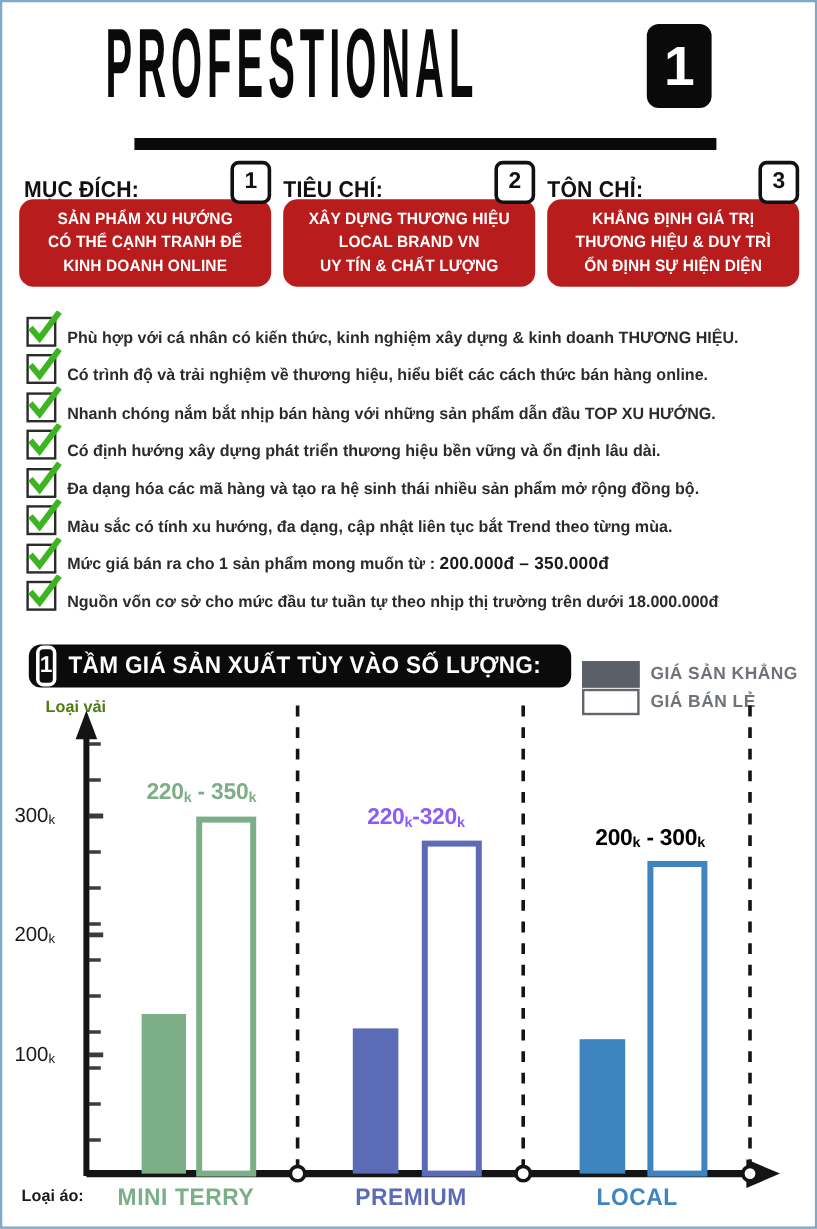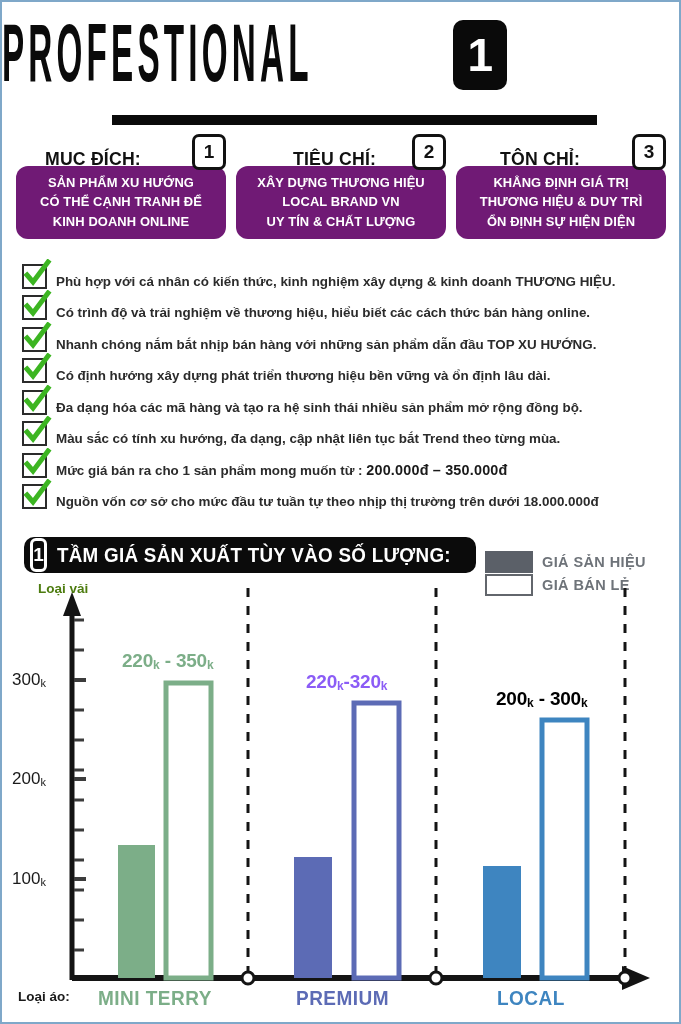--- a/index.html
+++ b/index.html
@@ -8,54 +8,54 @@
     background:#ffffff;
     font-family:"Liberation Sans",sans-serif;
     overflow:hidden;
     position:relative;
     box-sizing:border-box;
     border:2px solid #7fa8c9;
   }
   .page{position:relative;width:677px;height:1020px;overflow:hidden;background:#fff;}
 
   
-  .logo-wrap{position:absolute;left:0;top:18px;width:677px;text-align:left;}
+  .logo-wrap{position:absolute;left:0;top:18px;width:677px;text-align:center;}
   .logo-row{display:inline-flex;align-items:flex-end;justify-content:center;}
   .logo-text{
     font-family:"Liberation Sans Narrow","Liberation Sans",sans-serif;
     font-weight:700;font-size:64px;line-height:0.95;
     letter-spacing:8px;color:#0a0a0a;
     transform:scaleX(0.52) scaleY(1.28);transform-origin:left bottom;
     white-space:nowrap;
   }
   .logo-badge{
     display:inline-flex;align-items:center;justify-content:center;
     width:54px;height:70px;background:#0a0a0a;color:#fff;
     border-radius:10px;font-weight:700;font-size:46px;
     margin-left:-146px;margin-bottom:2px;
     font-family:"Liberation Sans",sans-serif;
   }
   .logo-rule{position:absolute;left:110px;top:113px;width:485px;height:10px;background:#0a0a0a;}
 
   
   .headblocks{position:absolute;left:14px;top:136px;width:650px;display:flex;justify-content:space-between;}
   .hb{position:relative;width:210px;}
-  .hb-title-row{display:flex;align-items:flex-end;justify-content:flex-end;gap:6px;height:32px;}
+  .hb-title-row{display:flex;align-items:flex-end;justify-content:space-between;gap:20px;height:32px;}
   .hb-title{
     font-weight:700;font-size:19px;color:#111;letter-spacing:.2px;
     transform:scaleX(0.93);transform-origin:left bottom;white-space:nowrap;
   }
   .hb-num{
     width:28px;height:30px;border:3px solid #111;border-radius:7px;
     display:flex;align-items:center;justify-content:center;
     font-weight:700;font-size:19px;color:#111;background:#fff;
     position:relative;z-index:3;
   }
   .hb-body{
-    margin-top:-4px;background:#701a75;color:#fff;border-radius:12px;
+    margin-top:-4px;background:#b91c1c;color:#fff;border-radius:12px;
     padding:7px 6px 8px;text-align:center;position:relative;z-index:2;
     font-weight:700;font-size:13.6px;line-height:1.42;letter-spacing:.1px;
   }
   .hb-body div{transform:scaleX(0.95);transform-origin:center;white-space:nowrap;}
   .hb1 .hb-title-row{padding-left:4px;}
   .hb1 .hb-num{margin-left:38px;}
   .hb2 .hb-num{margin-left:24px;}
   .hb3 .hb-num{margin-left:40px;}
 
   
@@ -240,21 +240,21 @@
   </div>
 
   <div class="chart-title-bar">
     <span class="ctb-num">1</span>
     <span class="ctb-text">TẦM GIÁ SẢN XUẤT TÙY VÀO SỐ LƯỢNG:</span>
   </div>
 
   <div class="legend">
     <div class="lg-row">
       <span class="lg-sw filled"></span>
-      <span class="lg-label">GIÁ SẢN HIỆU</span>
+      <span class="lg-label">GIÁ SẢN KHẲNG</span>
     </div>
     <div class="lg-row">
       <span class="lg-sw hollow"></span>
       <span class="lg-label">GIÁ BÁN LẺ</span>
     </div>
   </div>
 
   <div class="axis-y-label">Loại vải</div>
   <div class="axis-x-label">Loại áo:</div>
 

